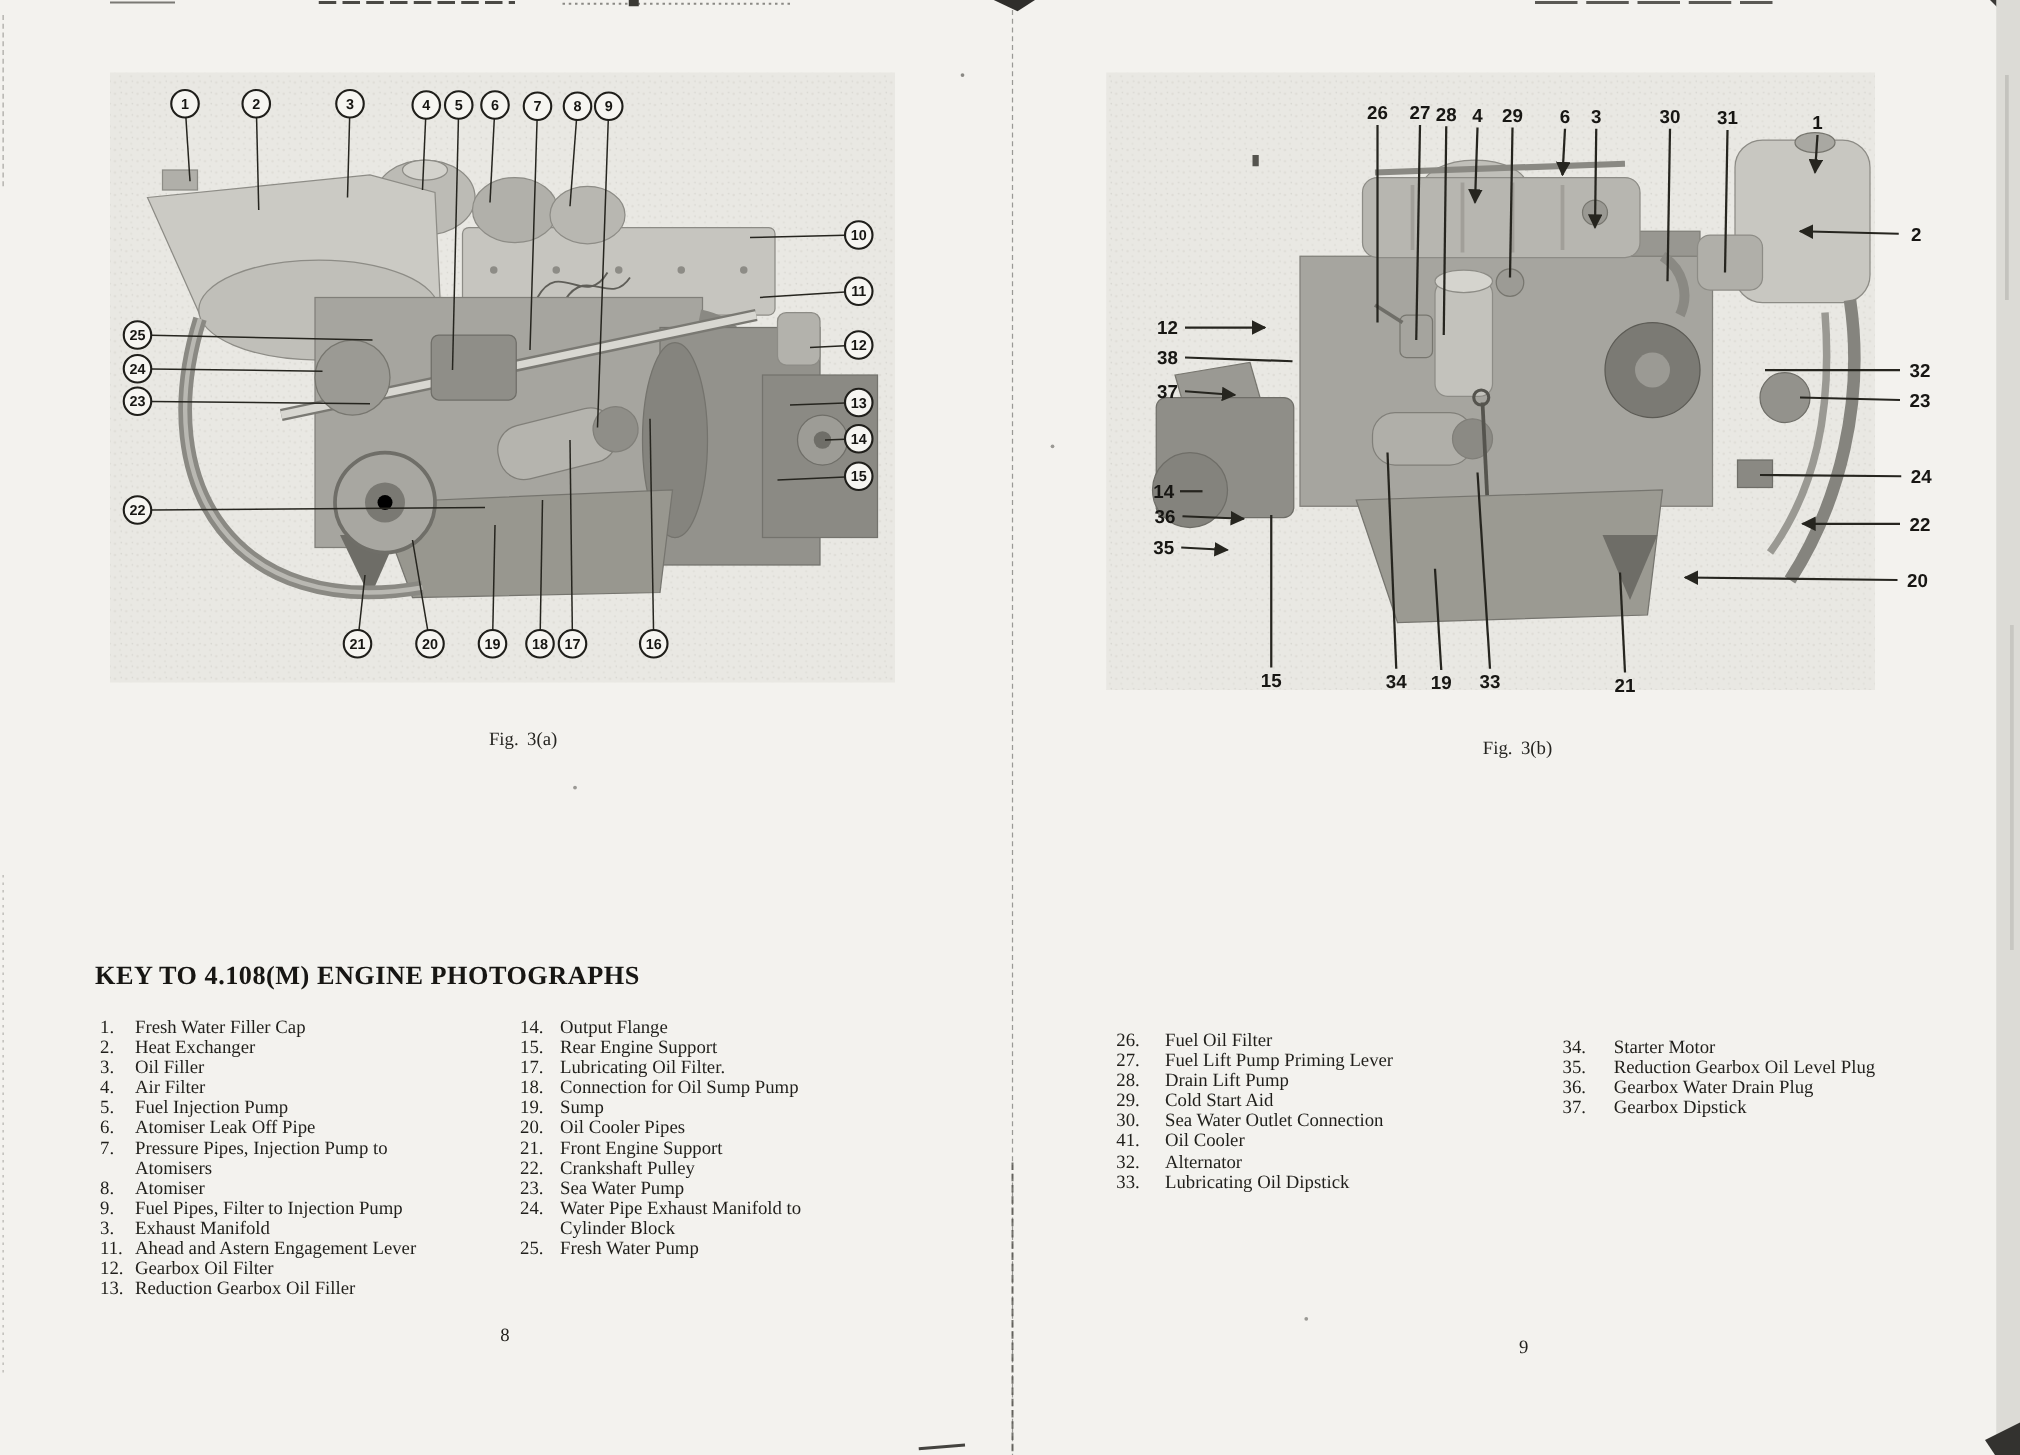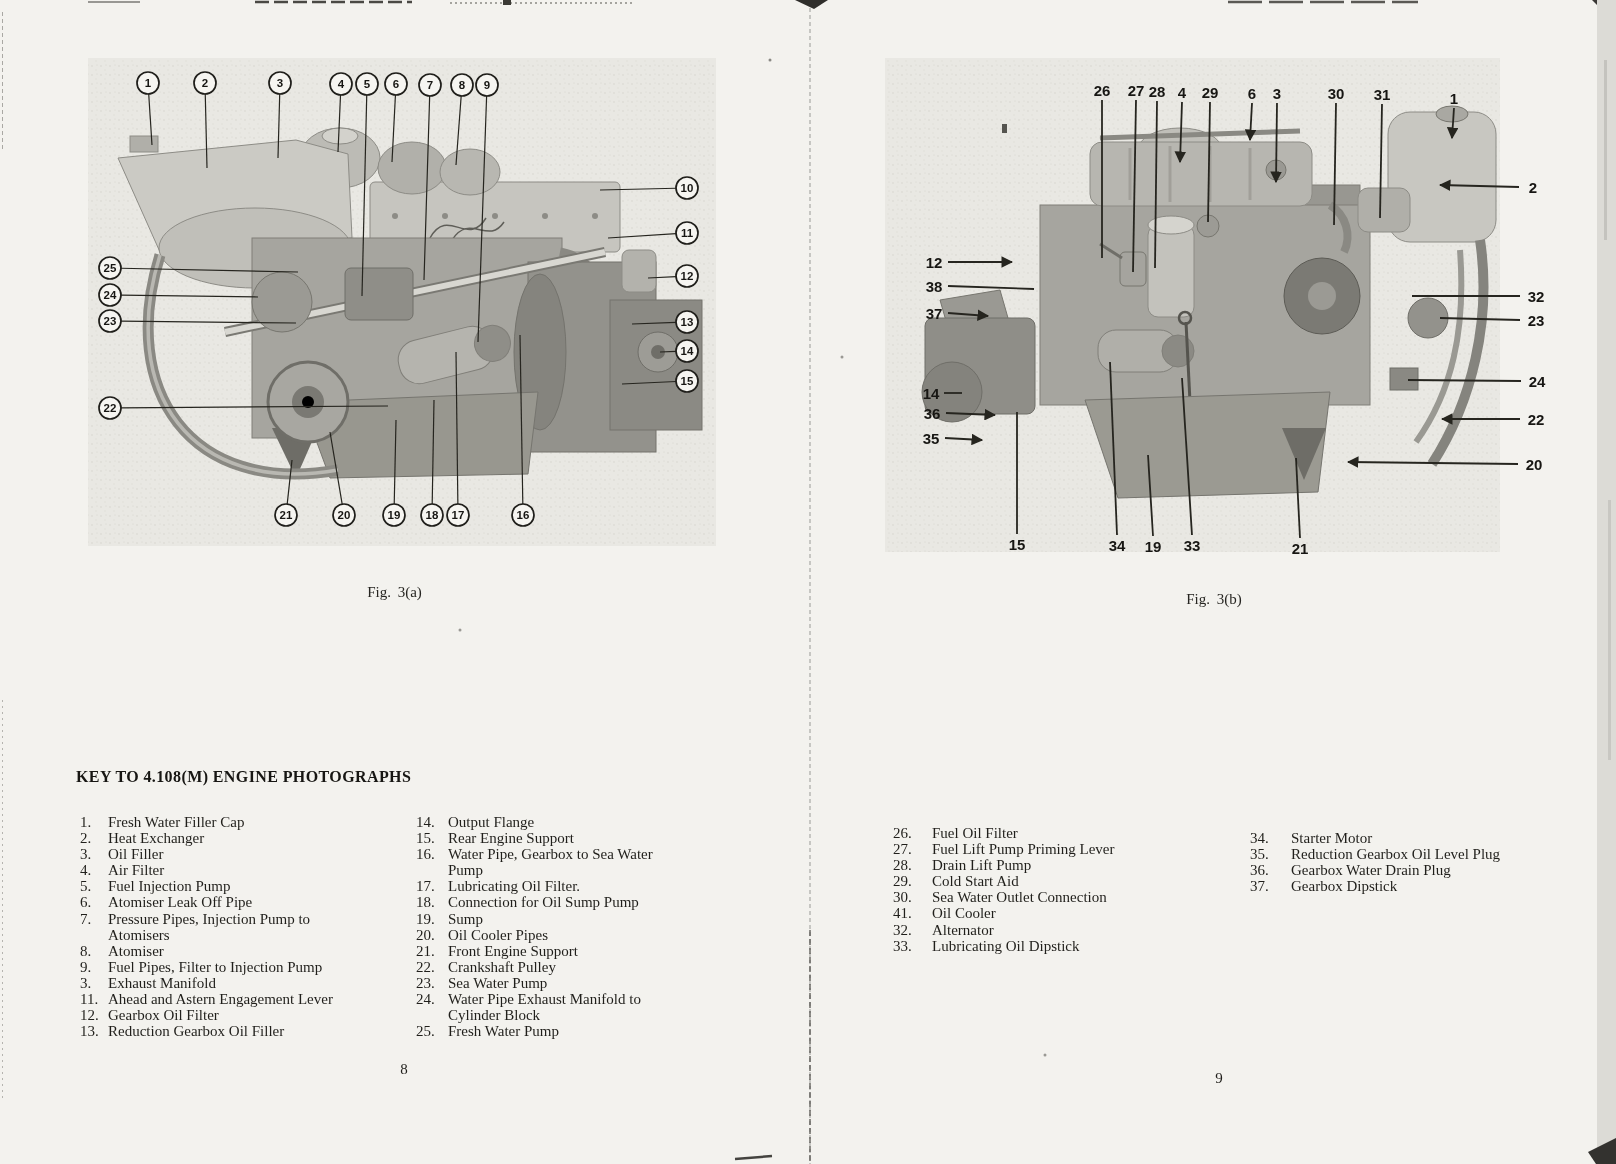--- a/index.html
+++ b/index.html
@@ -1,22 +1,22 @@
 <!DOCTYPE html>
 <html><head>
 <meta charset="utf-8">
 <style>
   html,body{margin:0;padding:0;background:#d9d8d3;}
   .spread{position:relative;width:1616px;height:1164px;background:#f3f2ee;overflow:hidden;
           font-family:"Liberation Serif", serif;color:#1e1d1a;}
   .artlayer{position:absolute;left:0;top:0;width:1616px;height:1164px;}
   .caption{position:absolute;font-size:15px;color:#262521;word-spacing:3px;text-align:center;}
-  .caption-a{left:322px;top:584px;width:145px;}
+  .caption-a{left:346px;top:584px;width:145px;}
   .caption-b{left:1140px;top:591px;width:148px;}
-  .key-heading{position:absolute;left:76px;top:768px;margin:0;font-size:16px;font-weight:bold;
+  .key-heading{position:absolute;left:76px;top:768px;margin:0;font-size:21px;font-weight:bold;
                letter-spacing:.4px;color:#171613;}
   .key-col{position:absolute;font-size:15px;line-height:16.1px;color:#201f1b;}
   .key-item{display:flex;align-items:flex-start;}
   .key-num{flex:0 0 auto;display:inline-block;}
   .key-text{display:inline-block;white-space:pre-line;}
   .kc-l1{left:80px;top:814px;width:300px;}
   .kc-l1 .key-num{width:28px;}
   .kc-l2{left:416px;top:814px;width:280px;}
   .kc-l2 .key-num{width:32px;}
   .kc-r1{left:893px;top:825px;width:290px;}
@@ -472,25 +472,20 @@
       <div class="key-item">
         <span class="key-num">14.</span>
         <span class="key-text">Output Flange</span>
       </div>
 
       <div class="key-item">
         <span class="key-num">15.</span>
         <span class="key-text">Rear Engine Support</span>
       </div>
 
-      <div class="key-item">
-        <span class="key-num">16.</span>
-        <span class="key-text">Water Pipe, Gearbox to Sea Water
-Pump</span>
-      </div>
 
       <div class="key-item">
         <span class="key-num">17.</span>
         <span class="key-text">Lubricating Oil Filter.</span>
       </div>
 
       <div class="key-item">
         <span class="key-num">18.</span>
         <span class="key-text">Connection for Oil Sump Pump</span>
       </div>

